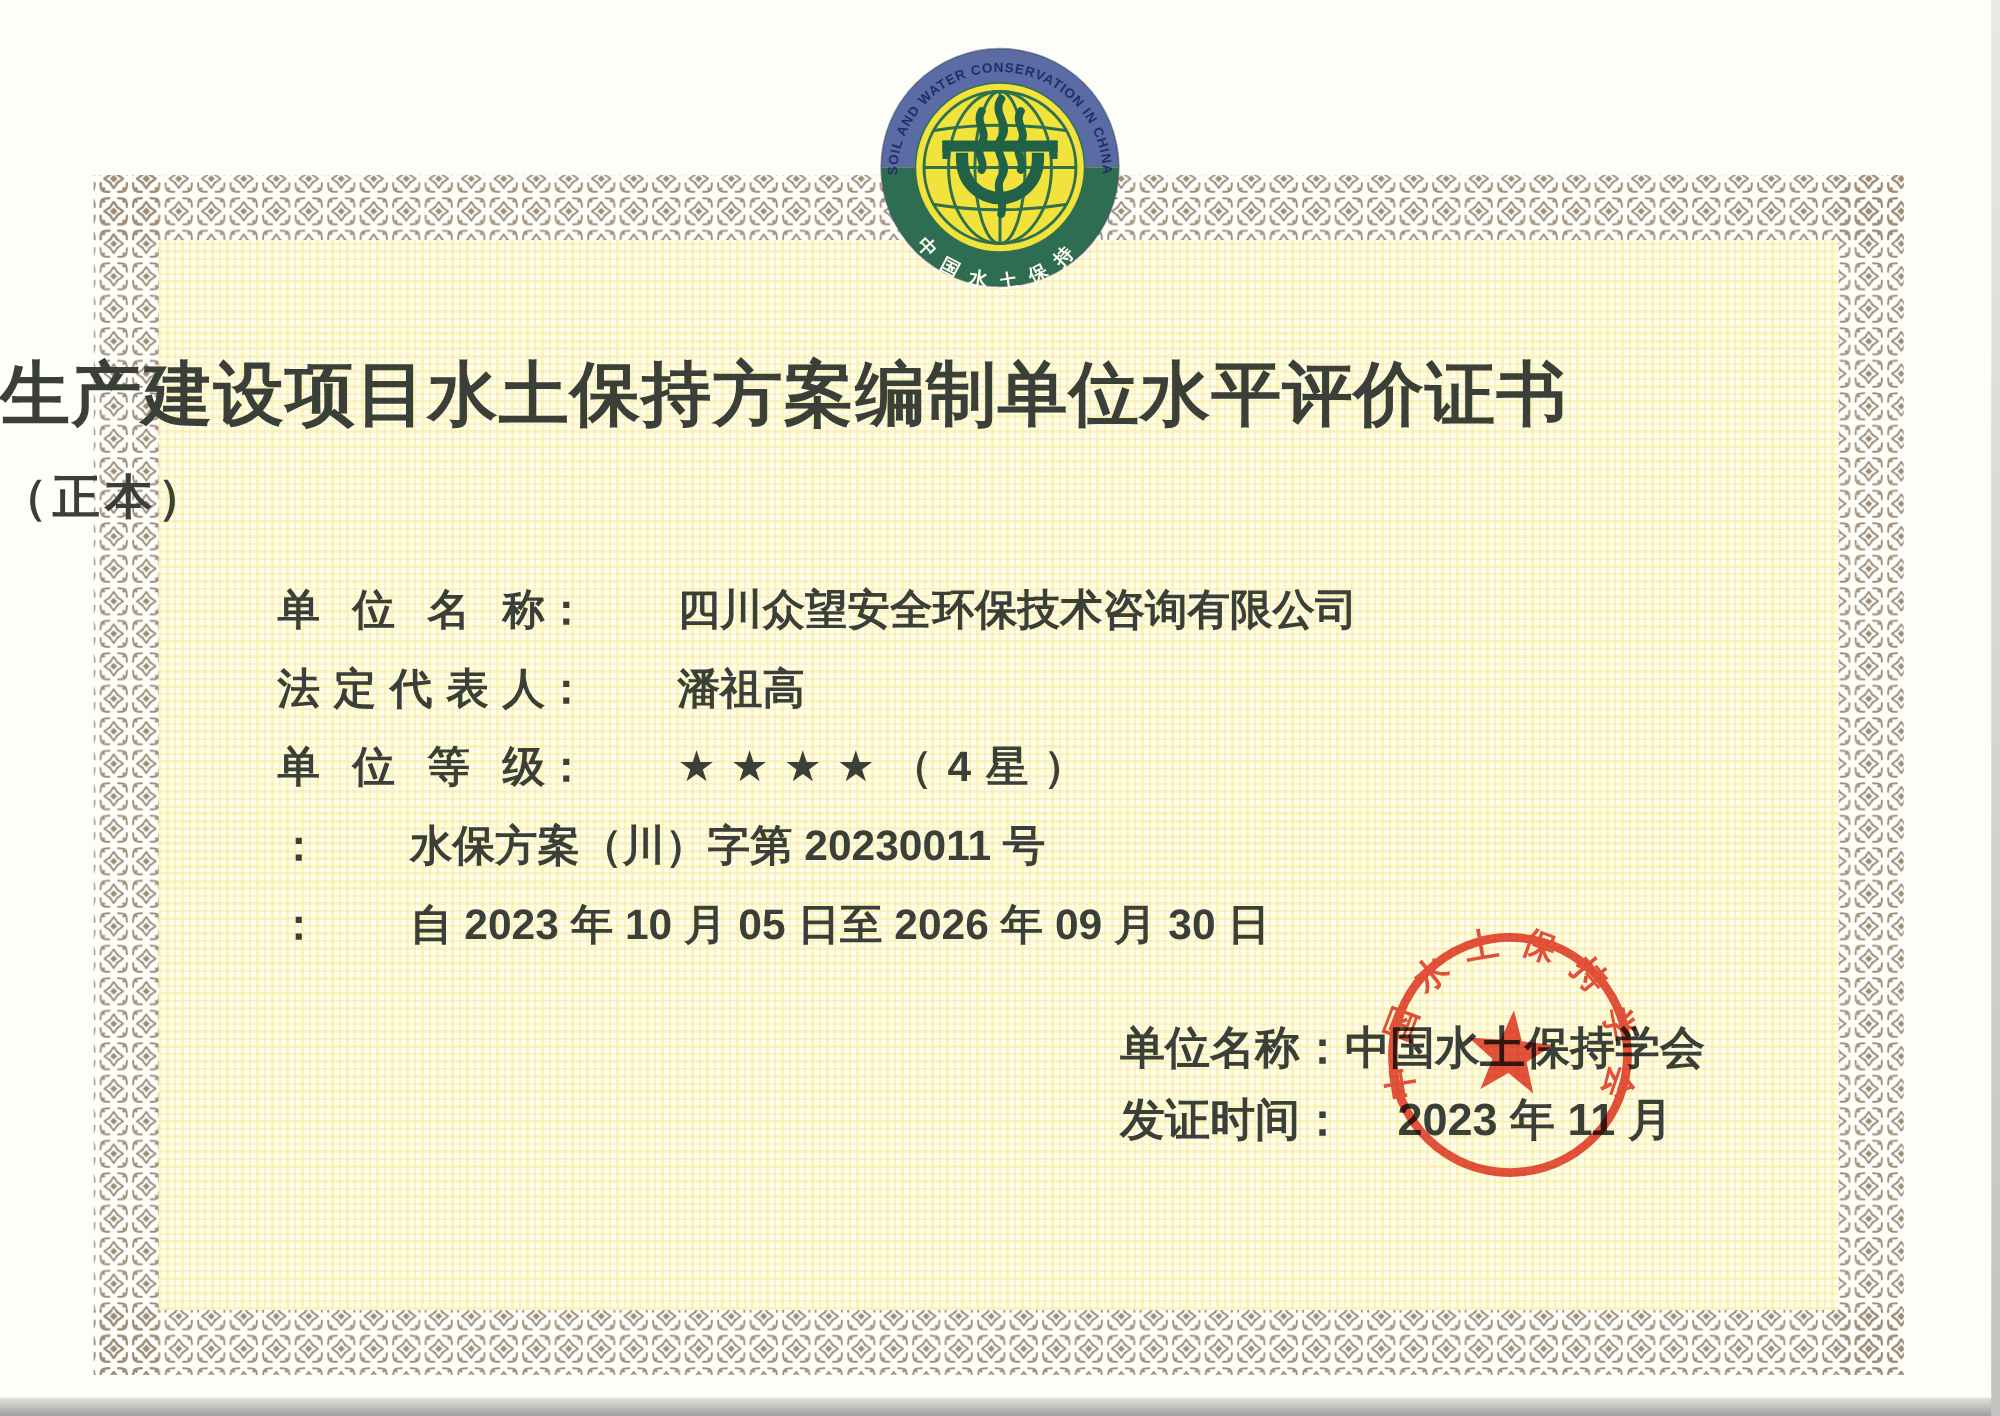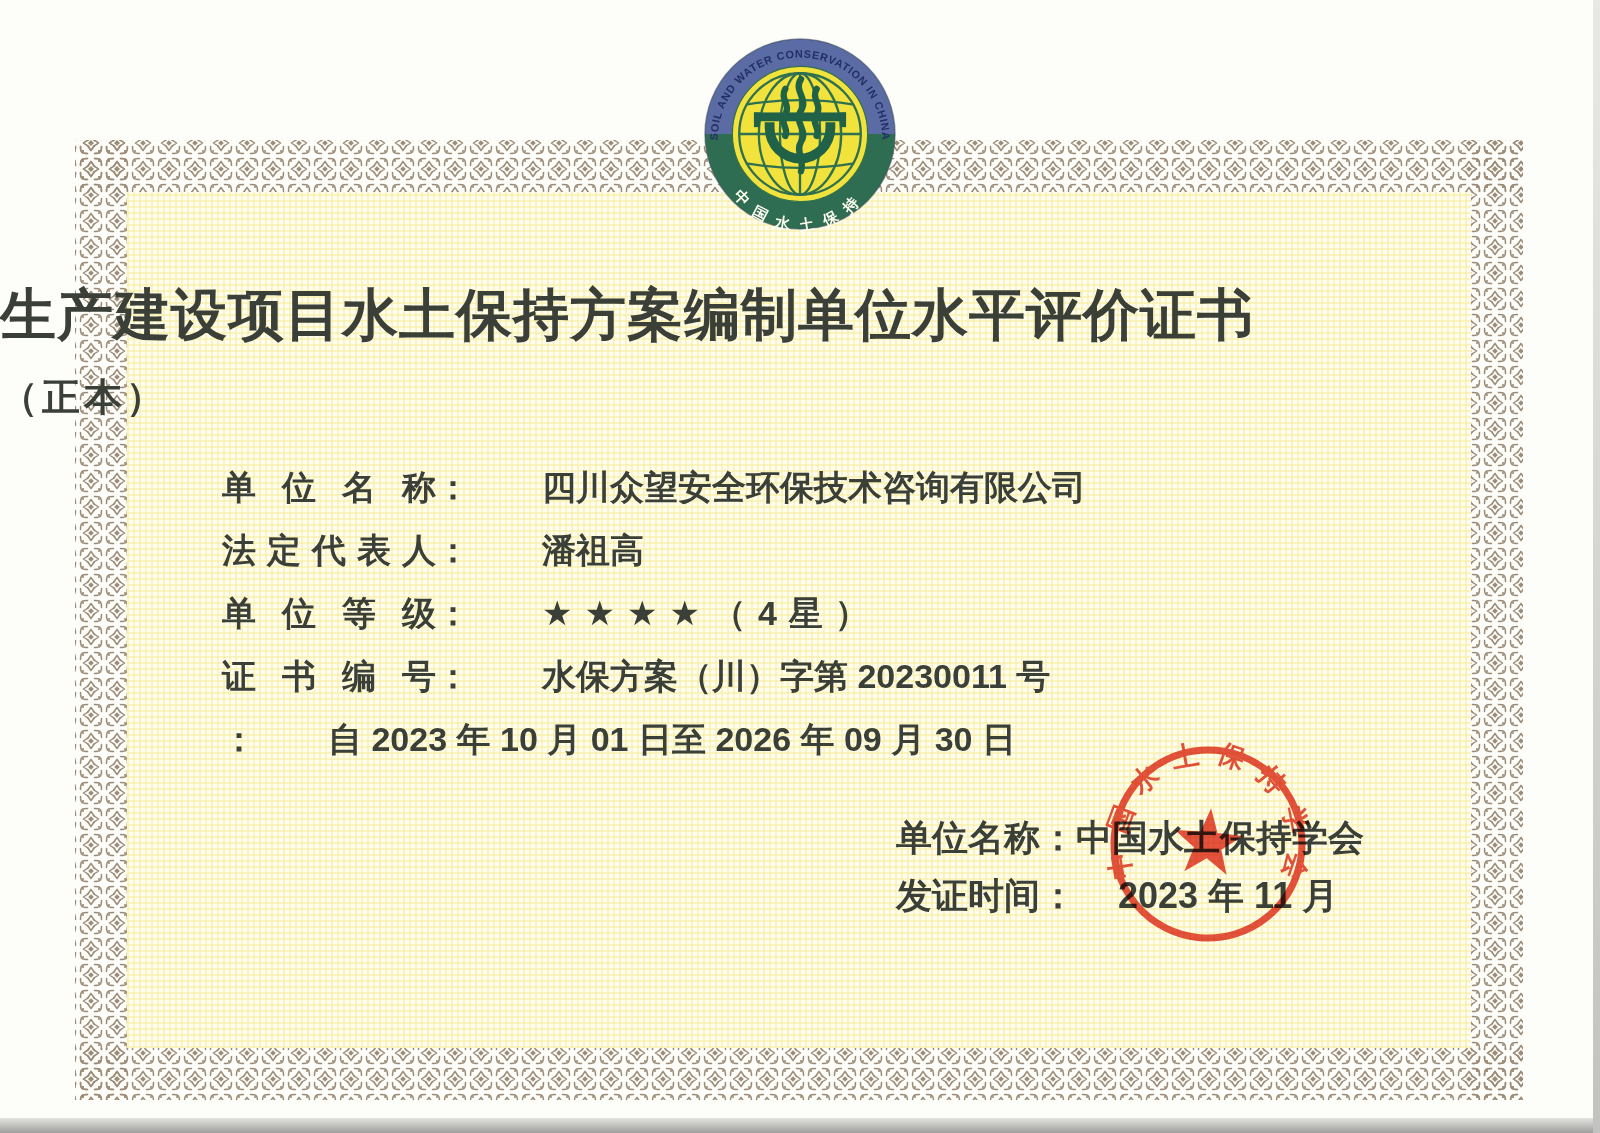--- a/index.html
+++ b/index.html
@@ -133,27 +133,26 @@
         <span class="flabel">法定代表人</span>
           <span class="fcolon">：</span>
           <span class="fvalue">潘祖高</span>
       </div>
       <div class="frow">
         <span class="flabel">单位等级</span>
           <span class="fcolon">：</span>
           <span class="fvalue spaced">★★★★（4星）</span>
       </div>
       <div class="frow">
-        <span class="flabel">证书编号</span>
           <span class="fcolon">：</span>
           <span class="fvalue">水保方案（川）字第 20230011 号</span>
       </div>
       <div class="frow">
           <span class="fcolon">：</span>
-          <span class="fvalue">自 2023 年 10 月 01 日至 2026 年 09 月 30 日</span>
+          <span class="fvalue">自 2023 年 10 月 05 日至 2026 年 09 月 30 日</span>
       </div>
     </div>
 
     <div class="issuer-org">
       <span>单位名称</span><span>：</span><span>中国水土保持学会</span>
     </div>
     <div class="issuer-date">
       <span>发证时间</span><span>：</span><span class="gap">2023 年 11 月</span>
     </div>
   </div>

